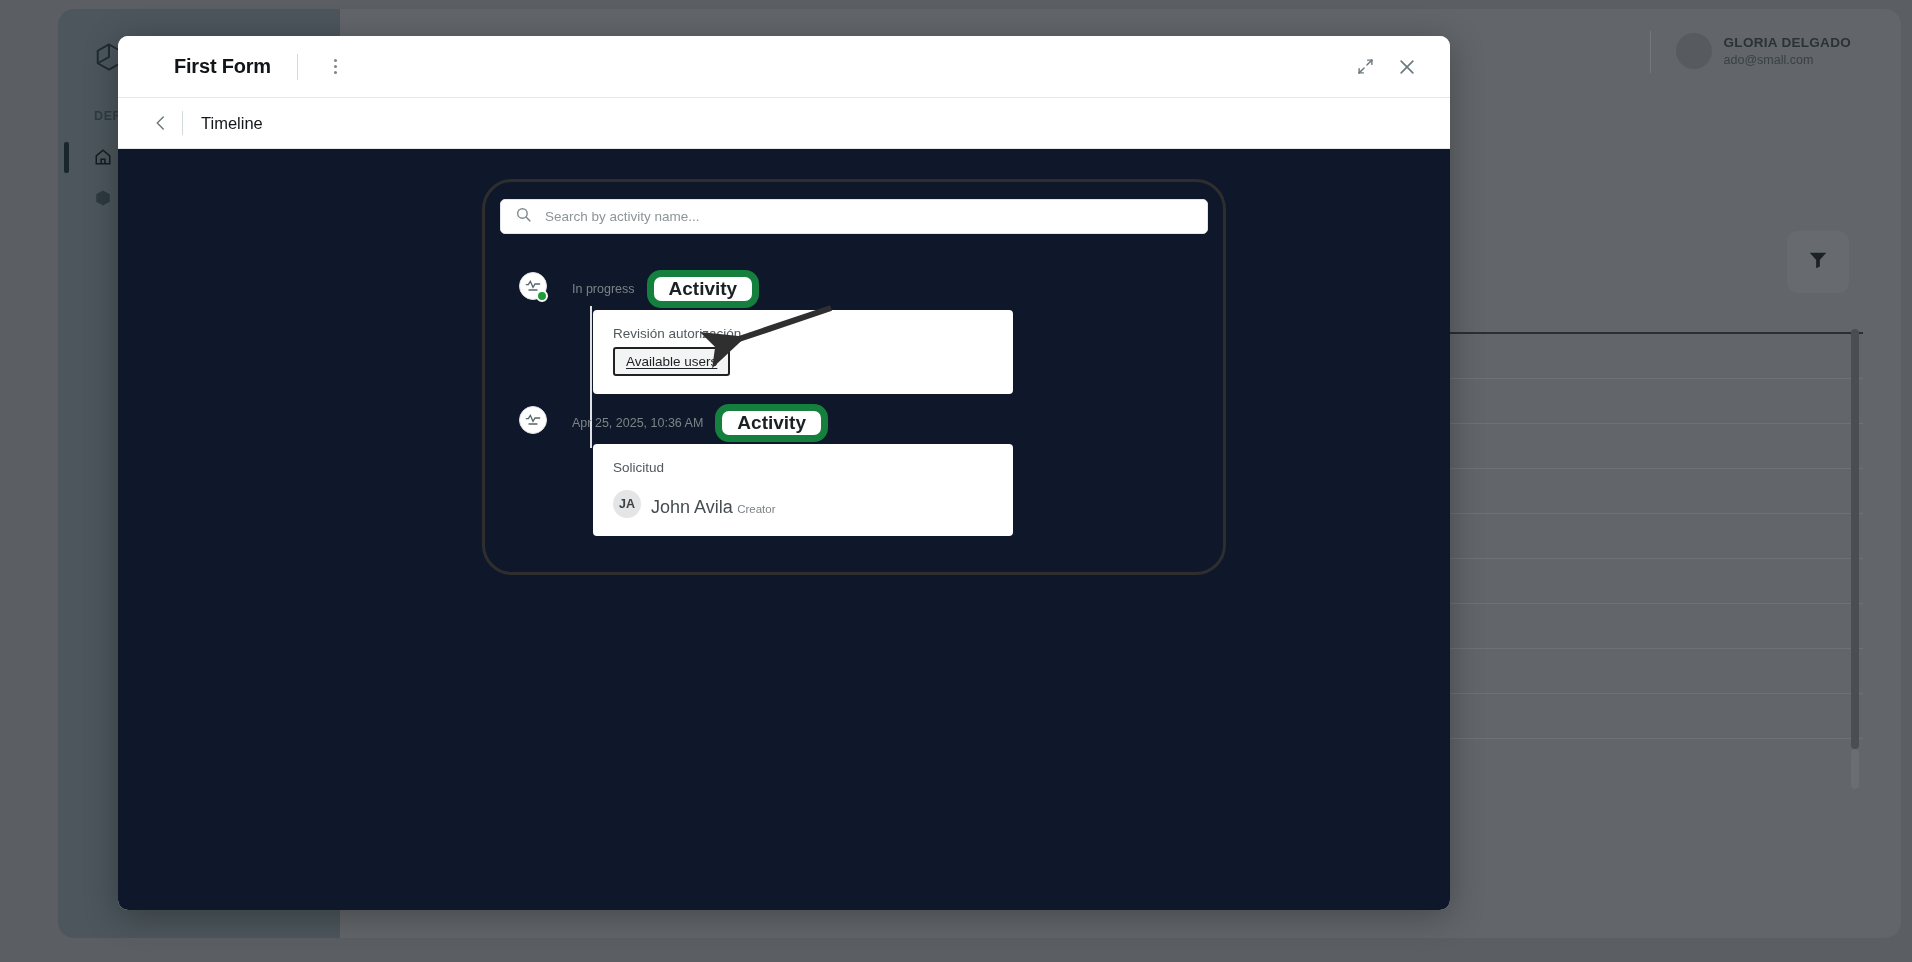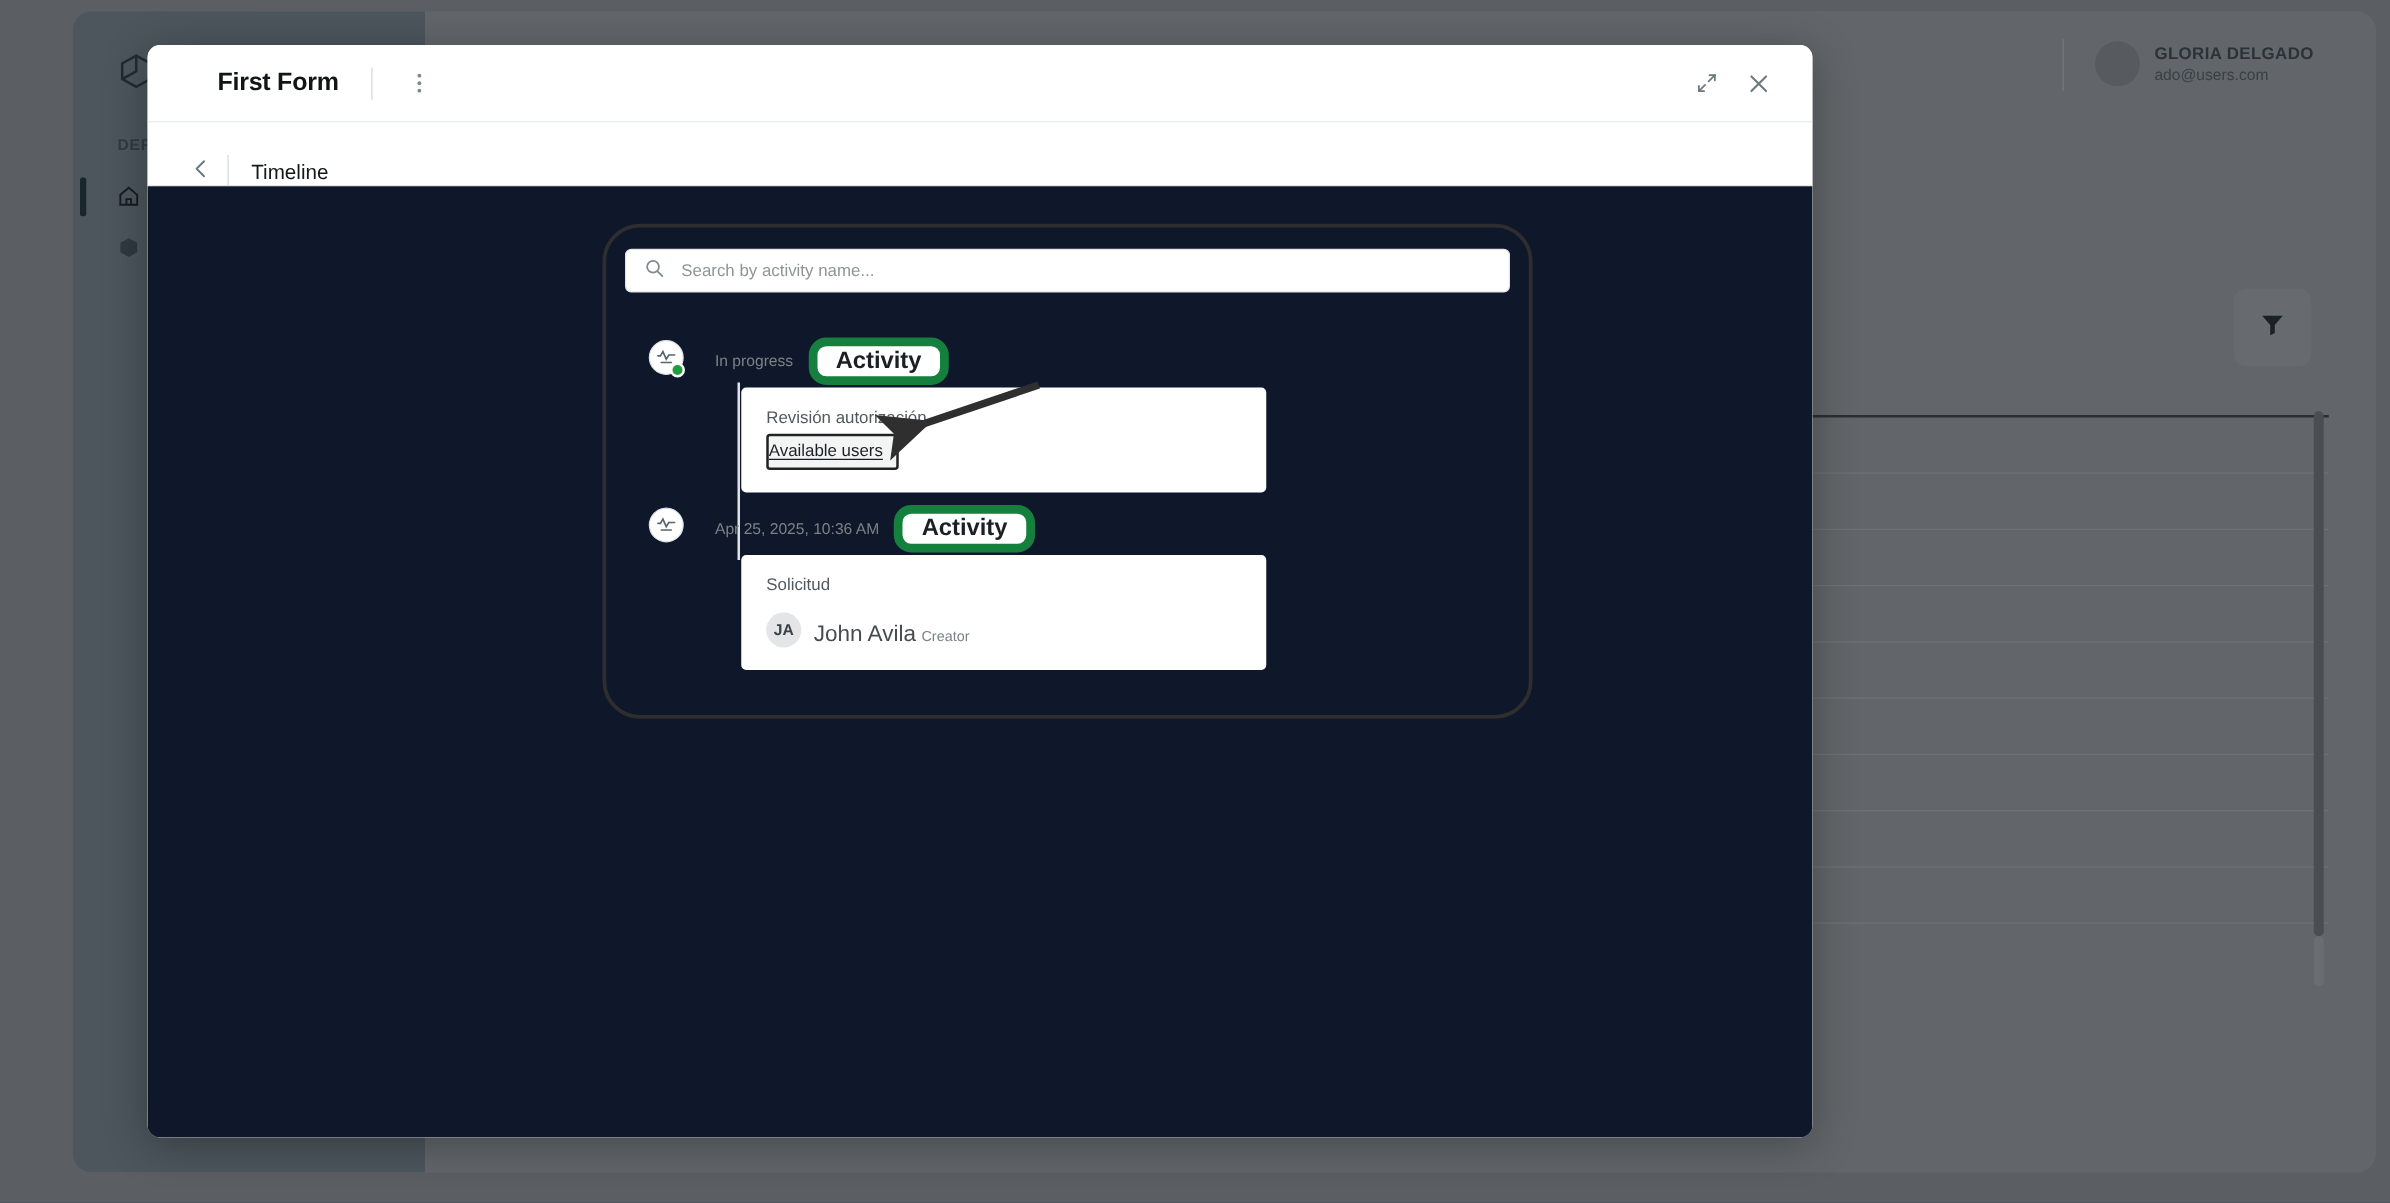--- a/index.html
+++ b/index.html
@@ -120,21 +120,21 @@
   }
   .kebab i { width: 3px; height: 3px; border-radius: 50%; background: #7c878c; display:block; }
   .header-spacer { flex: 1; }
   .hdr-icon-btn {
     width: 34px; height: 34px; display: flex; align-items: center; justify-content: center;
     cursor: pointer; margin-left: 8px;
   }
 
   .modal-subbar {
     height: 51px; background: #fff;
-    display: flex; align-items: flex-end;
+    display: flex; align-items: center;
     padding-left: 30px;
     border-bottom: 1px solid #e3e7e8;
   }
   .back-btn { width: 26px; height: 26px; display:flex; align-items:center; justify-content:center; cursor:pointer; }
   .subbar-sep { width:1px; height: 24px; background:#d4dadc; margin: 0 18px 0 8px; }
   .subbar-title { font-size: 16.5px; color: #13181b; font-weight: 400; }
 
   .modal-body { position: relative; height: calc(874px - 62px - 51px); background: #0f172a; }
 
   
@@ -204,21 +204,21 @@
     background: #fff;
     border-radius: 4px;
     padding: 16px 20px 18px 20px;
   }
   .card-title { font-size: 13.5px; color: #50595d; }
 
   .redact-wrap { position: relative; display:inline-block; margin-top: 6px; }
   .redact-box {
     display: inline-block;
     border: 2.5px solid #222; border-radius: 3px;
-    padding: 3px 11px 4px 0;
+    padding: 3px 11px 4px 11px;
     background: #f3f4f4;
   }
   .redact-text {
     font-size: 13.5px; color: #1b2124;
     text-decoration: underline;
     text-underline-offset: 2px;
   }
 
   .person-row { display: flex; align-items: flex-end; gap: 10px; margin-top: 9px; }
   .person-avatar {
@@ -277,21 +277,21 @@
         <span>small car</span>
       </div>
     </div>
 
     <div class="bg-main">
       <div class="bg-user-sep"></div>
       <div class="bg-user">
         <div class="bg-avatar"></div>
         <div>
           <div class="bg-user-name">GLORIA DELGADO</div>
-          <div class="bg-user-mail">ado@users.com</div>
+          <div class="bg-user-mail">ado@small.com</div>
         </div>
       </div>
 
       <div class="bg-filter-btn">
         <span>
           <svg width="22" height="22" viewBox="0 0 24 24" fill="#1b2225">
             <path d="M3 4 h18 l-7 8 v7 l-4 2 v-9 Z"></path>
           </svg>
         </span>
       </div>

